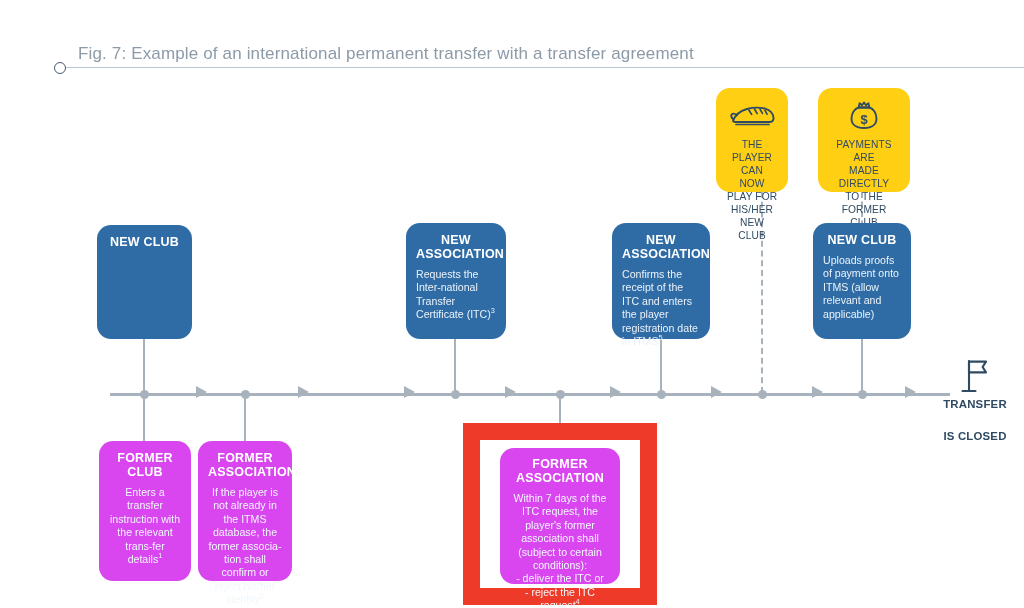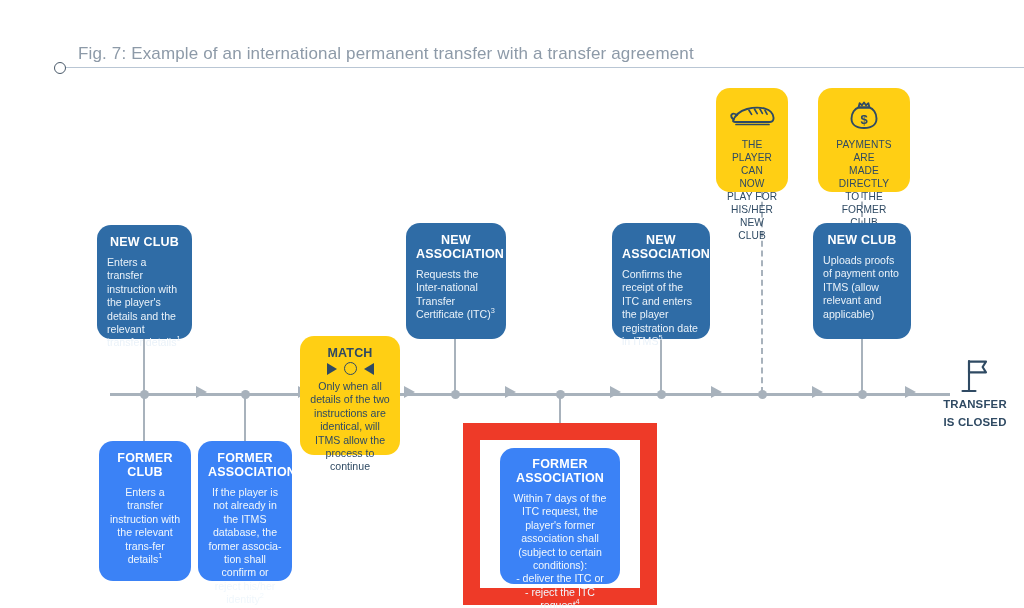--- a/index.html
+++ b/index.html
@@ -104,21 +104,21 @@
   }
   .box.center .body { text-align: center; }
 
   .box.dark {
     background: #2f6ca6;
     color: #ffffff;
   }
   .box.dark .body { color: #eaf2f9; }
 
   .box.light {
-    background: #3b82f6;
+    background: #d946ef;
     color: #ffffff;
   }
   .box.light .body { color: #f0f7fc; text-align: center; }
 
   .box.yellow {
     background: #ffcf14;
     color: #2f4a63;
   }
   .box.yellow .body { color: #2f4a63; }
 
@@ -264,21 +264,20 @@
       </svg>
     </div>
     <div class="note-text">PAYMENTS ARE</div>
     <div class="note-text">MADE DIRECTLY</div>
     <div class="note-text">TO THE FORMER</div>
     <div class="note-text">CLUB</div>
   </div>
 
   <div class="box dark" style="left:97px; top:225px; width:95px; height:114px;">
     <div class="title">NEW CLUB</div>
-    <div class="body"><span>Enters a transfer instruction with the player's details and the relevant transfer details</span><sup>1</sup></div>
   </div>
 
   <div class="box dark" style="left:406px; top:223px; width:100px; height:116px;">
     <div class="title">
       <div>NEW</div>
       <div>ASSOCIATION</div>
     </div>
     <div class="body"><span>Requests the Inter-national Transfer Certificate (ITC)</span><sup>3</sup></div>
   </div>
 
@@ -288,29 +287,20 @@
       <div>ASSOCIATION</div>
     </div>
     <div class="body"><span>Confirms the receipt of the ITC and enters the player registration date in ITMS</span><sup>5</sup></div>
   </div>
 
   <div class="box dark" style="left:813px; top:223px; width:98px; height:116px;">
     <div class="title">NEW CLUB</div>
     <div class="body">Uploads proofs of payment onto ITMS (allow relevant and applicable)</div>
   </div>
 
-  <div class="box yellow center" style="left:300px; top:336px; width:100px; height:119px;">
-    <div class="title" style="margin-bottom:2px;">MATCH</div>
-    <div class="match-icons">
-      <span class="tri-r"></span>
-      <span class="circ"></span>
-      <span class="tri-l"></span>
-    </div>
-    <div class="body" style="text-align:center;">Only when all details of the two instructions are identical, will ITMS allow the process to continue</div>
-  </div>
 
   <div class="box light" style="left:99px; top:441px; width:92px; height:140px;">
     <div class="title">
       <div>FORMER</div>
       <div>CLUB</div>
     </div>
     <div class="body"><span>Enters a transfer instruction with the relevant trans-fer details</span><sup>1</sup></div>
   </div>
 
   <div class="box light" style="left:198px; top:441px; width:94px; height:140px;">
@@ -335,16 +325,16 @@
 
   <div class="end-marker">
     <div class="flag-wrap">
       <svg width="34" height="36" viewBox="0 0 34 36" aria-hidden="true">
         <path d="M11 3 L11 33" stroke="#2f4a63" stroke-width="2.1" stroke-linecap="round" fill="none"></path>
         <path d="M4.5 33 L17.5 33" stroke="#2f4a63" stroke-width="2.1" stroke-linecap="round" fill="none"></path>
         <path d="M11 3.6 L28 3.6 L24.6 9 L28 14.4 L11 14.4 Z" fill="none" stroke="#2f4a63" stroke-width="2.1" stroke-linejoin="round"></path>
       </svg>
     </div>
     <div class="end-label">TRANSFER</div>
-    <div class="end-label" style="margin-top:4px;">IS CLOSED</div>
+    <div class="end-label" style="margin-top:18px;">IS CLOSED</div>
   </div>
 
 </div>
 
 </body></html>

